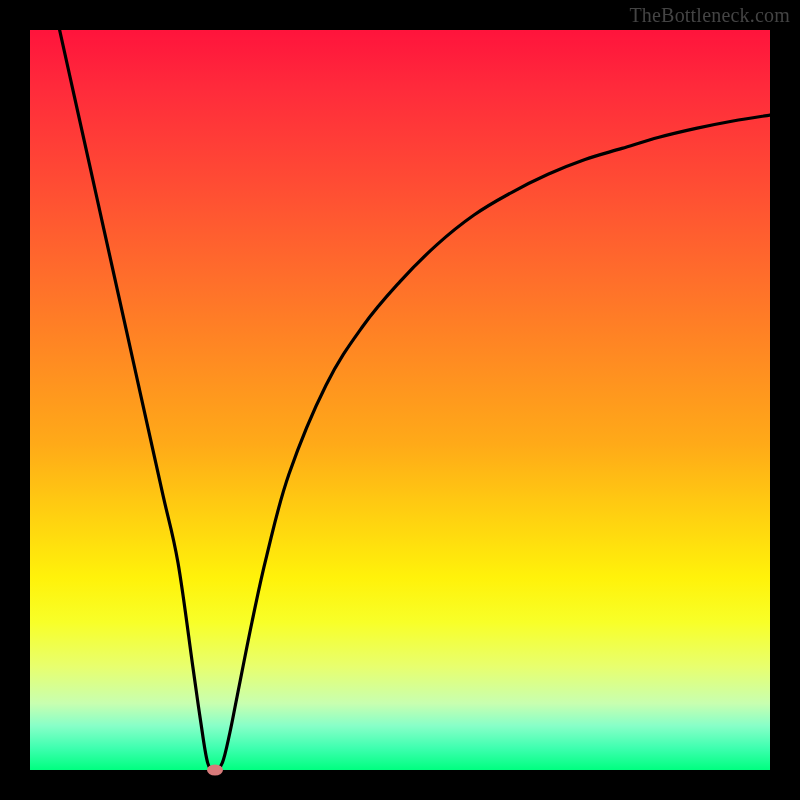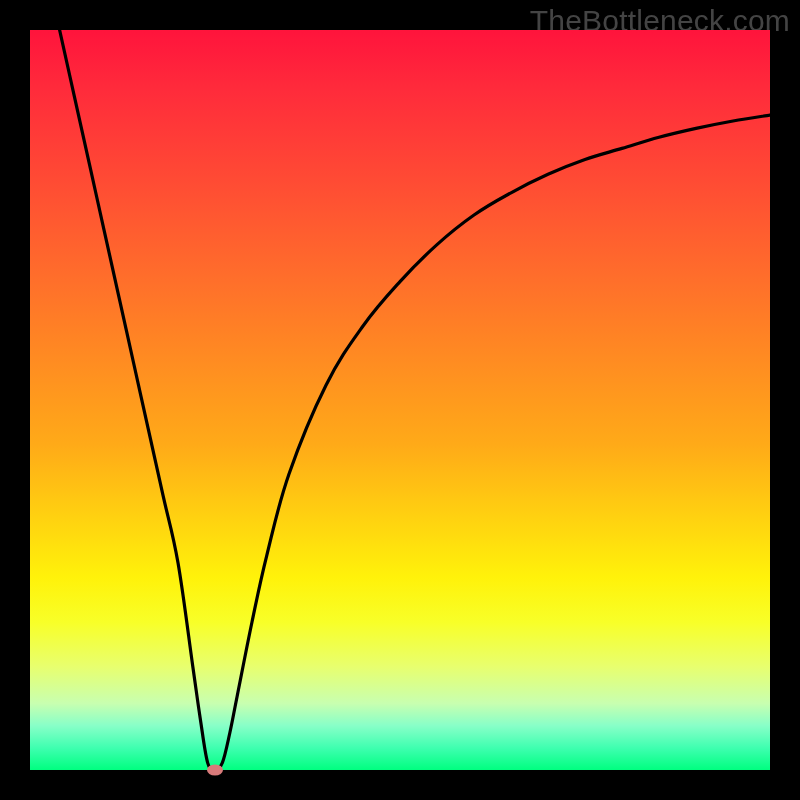--- a/index.html
+++ b/index.html
@@ -40,24 +40,25 @@
       #88ffc8 94%,
       #3fffb0 97%,
       #00ff80 100%
     );
   }
   .watermark {
     position: absolute;
     top: 4px;
     right: 10px;
     color: #444;
-    font-size: 30px;
+    font-size: 20px;
     font-weight: 500;
     letter-spacing: 0.2px;
     user-select: none;
+    font-family: Liberation Serif, serif;
   }
   svg.curve {
     position: absolute;
     inset: 0;
     width: 100%;
     height: 100%;
   }
   .marker {
     position: absolute;
     width: 16px;

